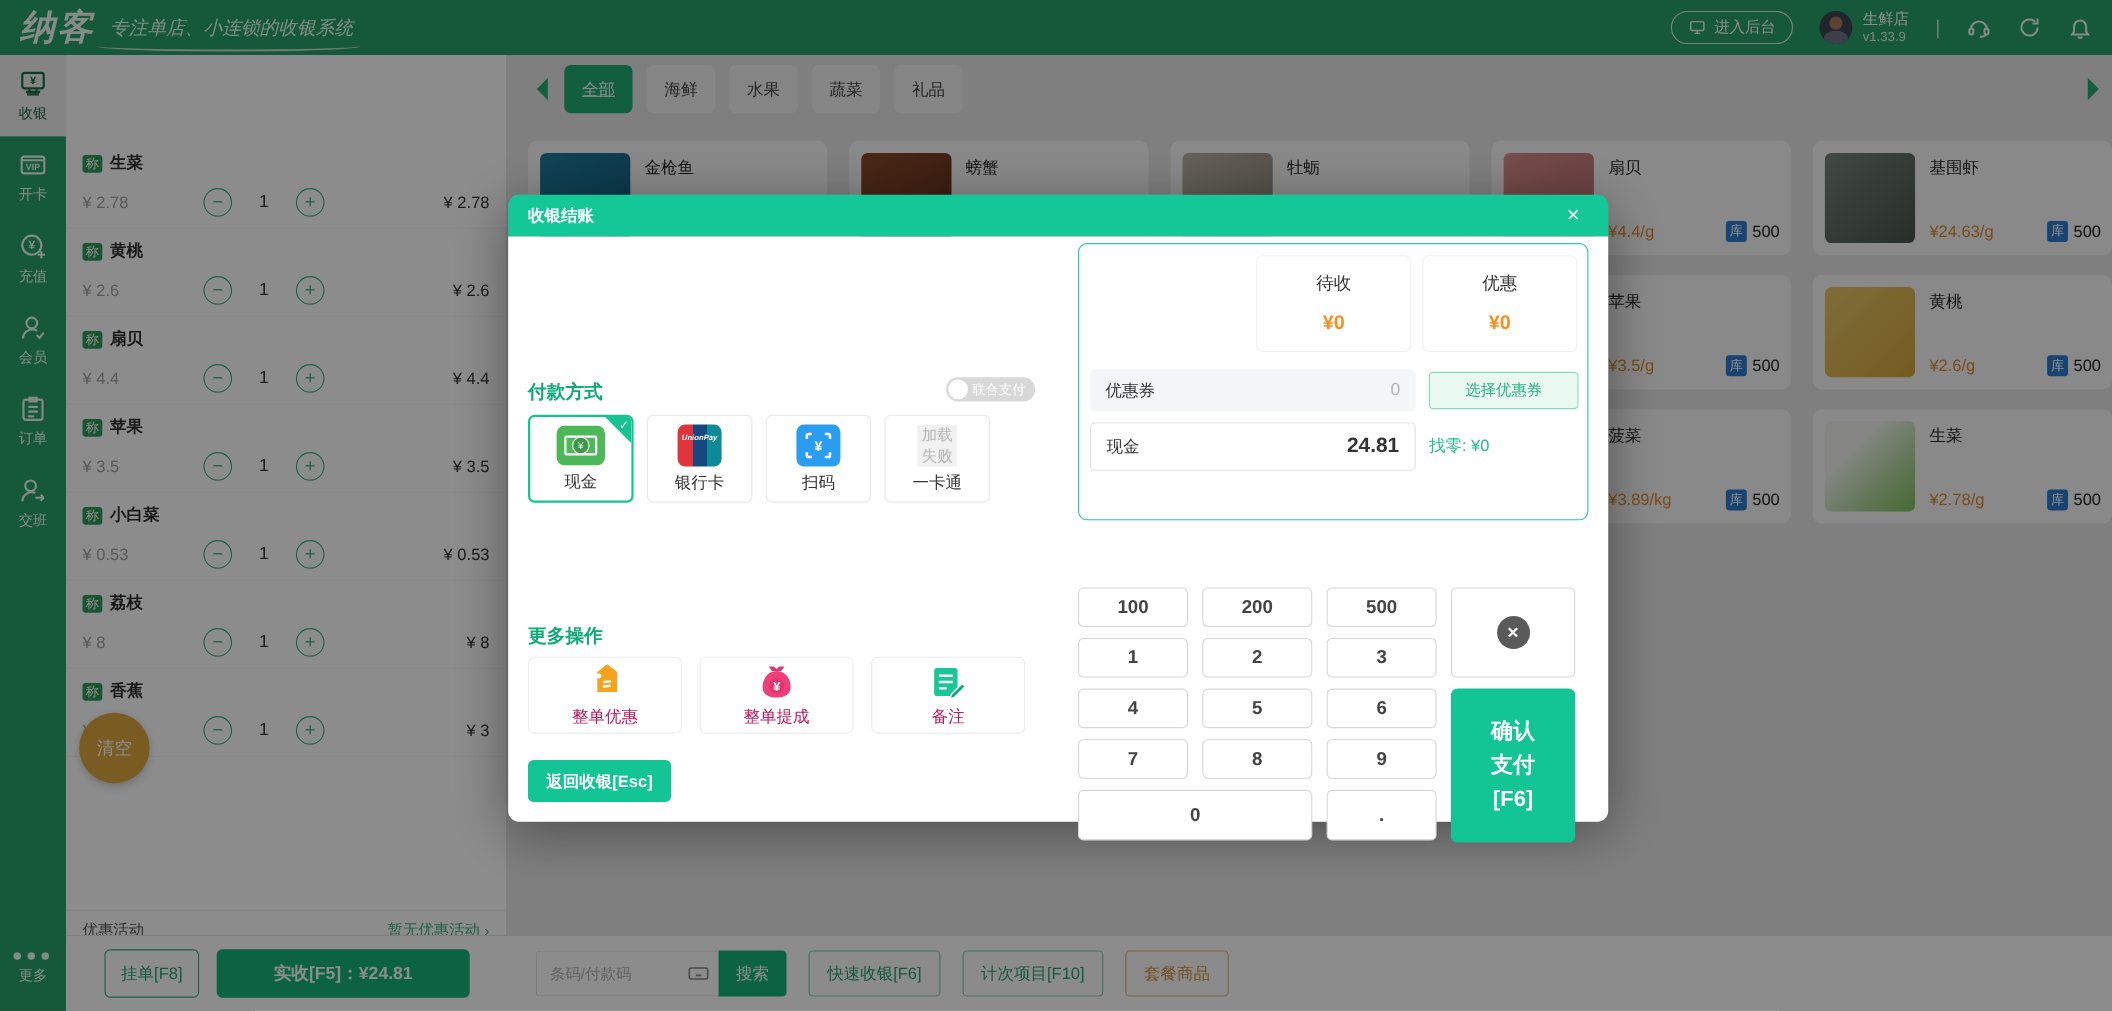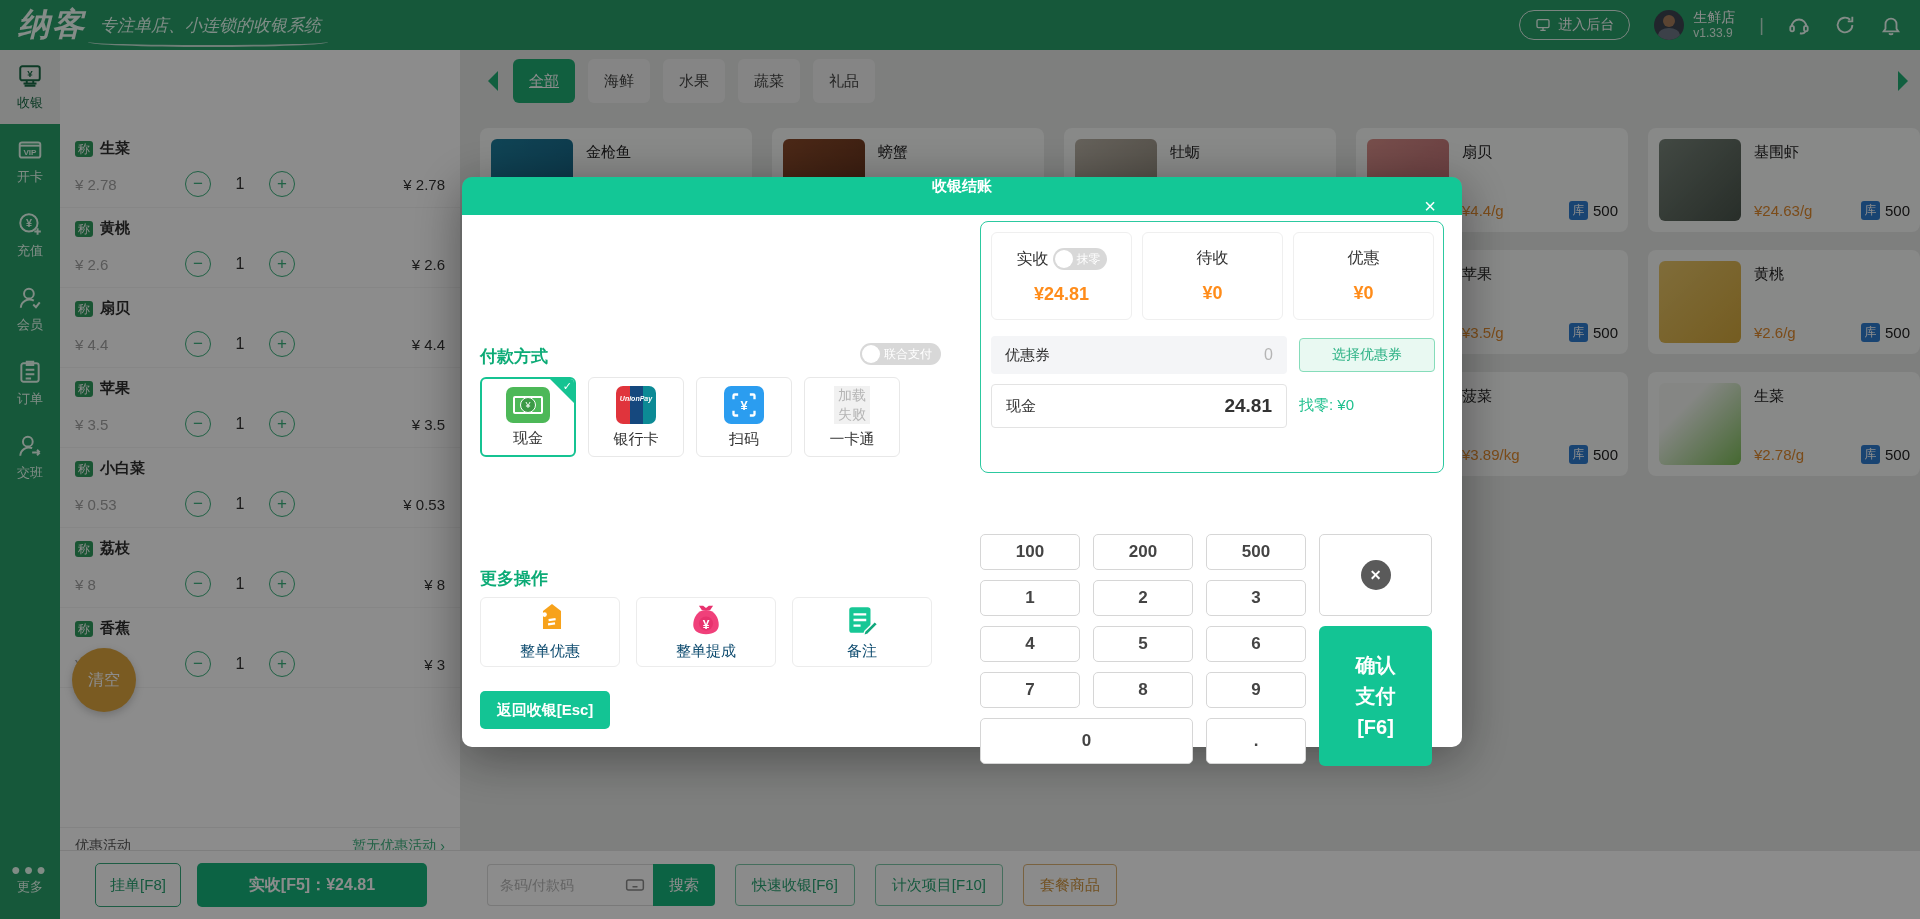--- a/index.html
+++ b/index.html
@@ -104,21 +104,21 @@
   .pprice { position:absolute; left:106px; bottom:13px; font-size:15px; color:#e08a2e; }
   .pstock { position:absolute; right:10px; bottom:12px; display:flex; align-items:center; gap:5px; font-size:15px; color:#222; }
   .kubadge { background:#2e7cd0; color:#fff; font-size:12px; width:19px; height:19px; border-radius:3px;
     display:flex; align-items:center; justify-content:center; }
 
   
   .overlay { position:fixed; left:0; top:0; width:1920px; height:919px; background:rgba(0,0,0,.45); z-index:40; }
   .modal { position:fixed; left:462px; top:177px; width:1000px; z-index:50;
     box-shadow:0 10px 50px rgba(0,0,0,.4); border-radius:10px; }
   .modal-head { height:38px; background:#13c796; border-radius:10px 10px 0 0; display:flex;
-    align-items:center; padding:0 18px; color:#fff;flex-direction:column; }
+    align-items:center; padding:0 18px; color:#fff; }
   .modal-title { font-size:15px; font-weight:bold; }
   .modal-close { margin-left:auto; margin-right:8px; font-size:20px; cursor:pointer; line-height:1; }
   .modal-body { position:relative; height:532px; background:#fff; border-radius:0 0 10px 10px; }
 
   .member-card { position:absolute; left:18px; top:8px; width:466px; height:98px; background:#18c795;
     border-radius:8px; color:#fff; }
   .mc-avatar { position:absolute; left:24px; top:14px; width:70px; height:70px; }
   .mc-name { position:absolute; left:114px; top:22px; font-size:16px; font-weight:bold; }
   .mc-level { position:absolute; left:114px; top:58px; font-size:15px; }
 
@@ -145,21 +145,21 @@
     background:linear-gradient(90deg,#e0343c 0 34%,#15487e 34% 67%,#0c8a95 67% 100%); }
   .up-icon span { position:absolute; left:0; right:0; top:9px; color:#fff; font-size:7px;
     font-style:italic; font-weight:bold; text-align:center; }
   .scan-icon-box { width:40px; height:38px; border-radius:7px; background:#2b9df0; position:relative;
     color:#fff; }
   .scan-icon-box svg { position:absolute; left:6px; top:5px; width:28px; height:28px; }
   .err-txt { width:36px; background:#f1f1f1; color:#b5b5b5; font-size:14px; line-height:19px; text-align:center; }
 
   .act-card { position:absolute; top:382px; width:140px; height:70px; background:#fff; border:1px solid #ececec;
     border-radius:6px; display:flex; flex-direction:column; align-items:center; justify-content:center; gap:5px; cursor:pointer; }
-  .act-card .alabel { font-size:15px; color:#0c4a6e; }
+  .act-card .alabel { font-size:15px; color:#be185d; }
   .back-btn { position:absolute; left:18px; top:476px; width:130px; height:38px; background:#13c494;
     color:#fff; border:none; border-radius:5px; font-size:15px; font-weight:bold; cursor:pointer; }
 
   .sumbox { position:absolute; left:518px; top:6px; width:464px; height:252px;
     border:1.5px solid #2cc9a0; border-radius:8px; }
   .stat { position:absolute; top:10px; width:141px; height:88px; border:1px solid #efefef; border-radius:6px; }
   .stat-l1 { display:flex; align-items:center; justify-content:center; gap:4px; margin-top:15px;
     font-size:16px; color:#333; }
   .stat-val { text-align:center; margin-top:14px; font-size:18px; font-weight:bold; color:#ff8c1a; }
   .coupon-row { position:absolute; left:10px; top:114px; width:296px; height:38px; background:#f4f5f7;
@@ -580,30 +580,20 @@
           <rect x="3" y="3" width="15" height="18" rx="2" fill="#17c795"></rect>
           <path d="M6 8h9M6 12h9M6 16h5" stroke="#fff" stroke-width="1.6"></path>
           <path d="M14 20l7-7 2 2-7 7-3 1z" fill="#10a87c" stroke="#fff" stroke-width="1"></path>
         </svg>
       <div class="alabel">备注</div>
     </div>
 
     <button class="back-btn">返回收银[Esc]</button>
 
     <div class="sumbox">
-      <div class="stat" style="left:10px">
-        <div class="stat-l1">
-          <span>实收</span>
-          <span class="tg" style="padding:0 6px 0 2px">
-              <span class="knob"></span>
-              <span>抹零</span>
-            </span>
-        </div>
-        <div class="stat-val">¥24.81</div>
-      </div>
       <div class="stat" style="left:161px">
         <div class="stat-l1">
             <span>待收</span>
           </div>
         <div class="stat-val">¥0</div>
       </div>
       <div class="stat" style="left:312px">
         <div class="stat-l1">
             <span>优惠</span>
           </div>

